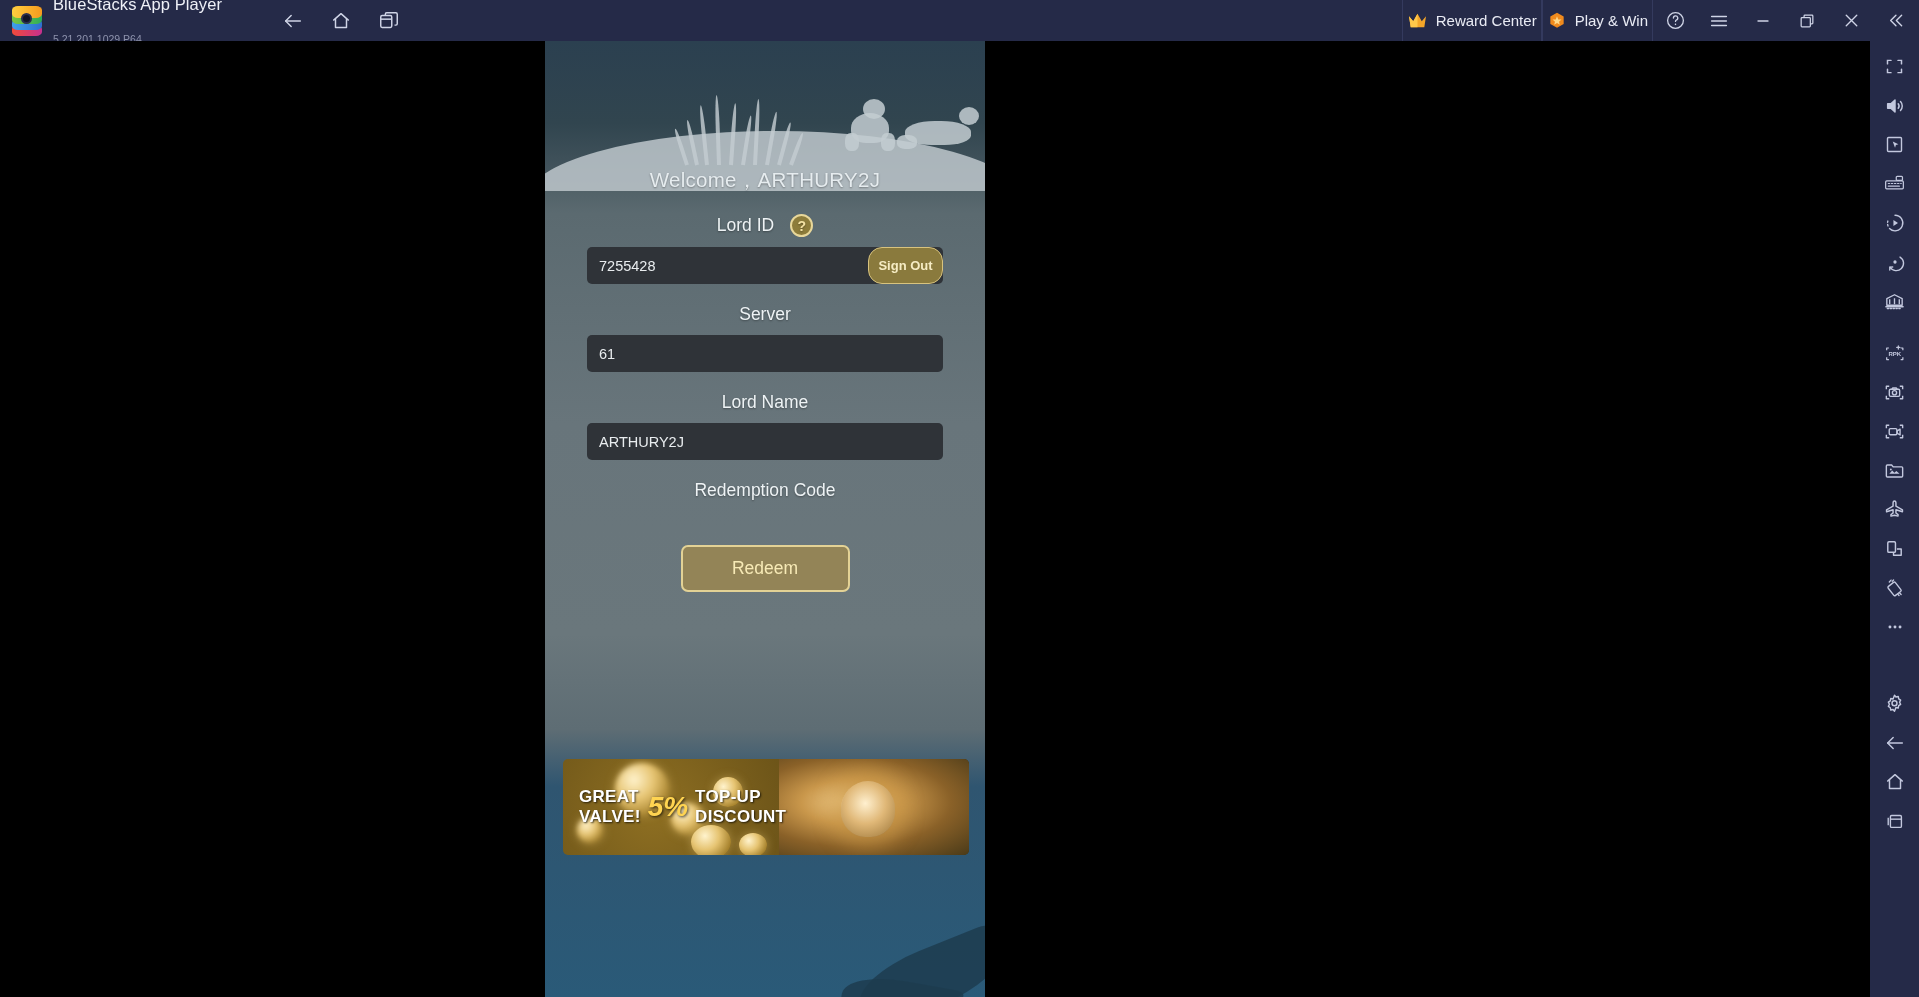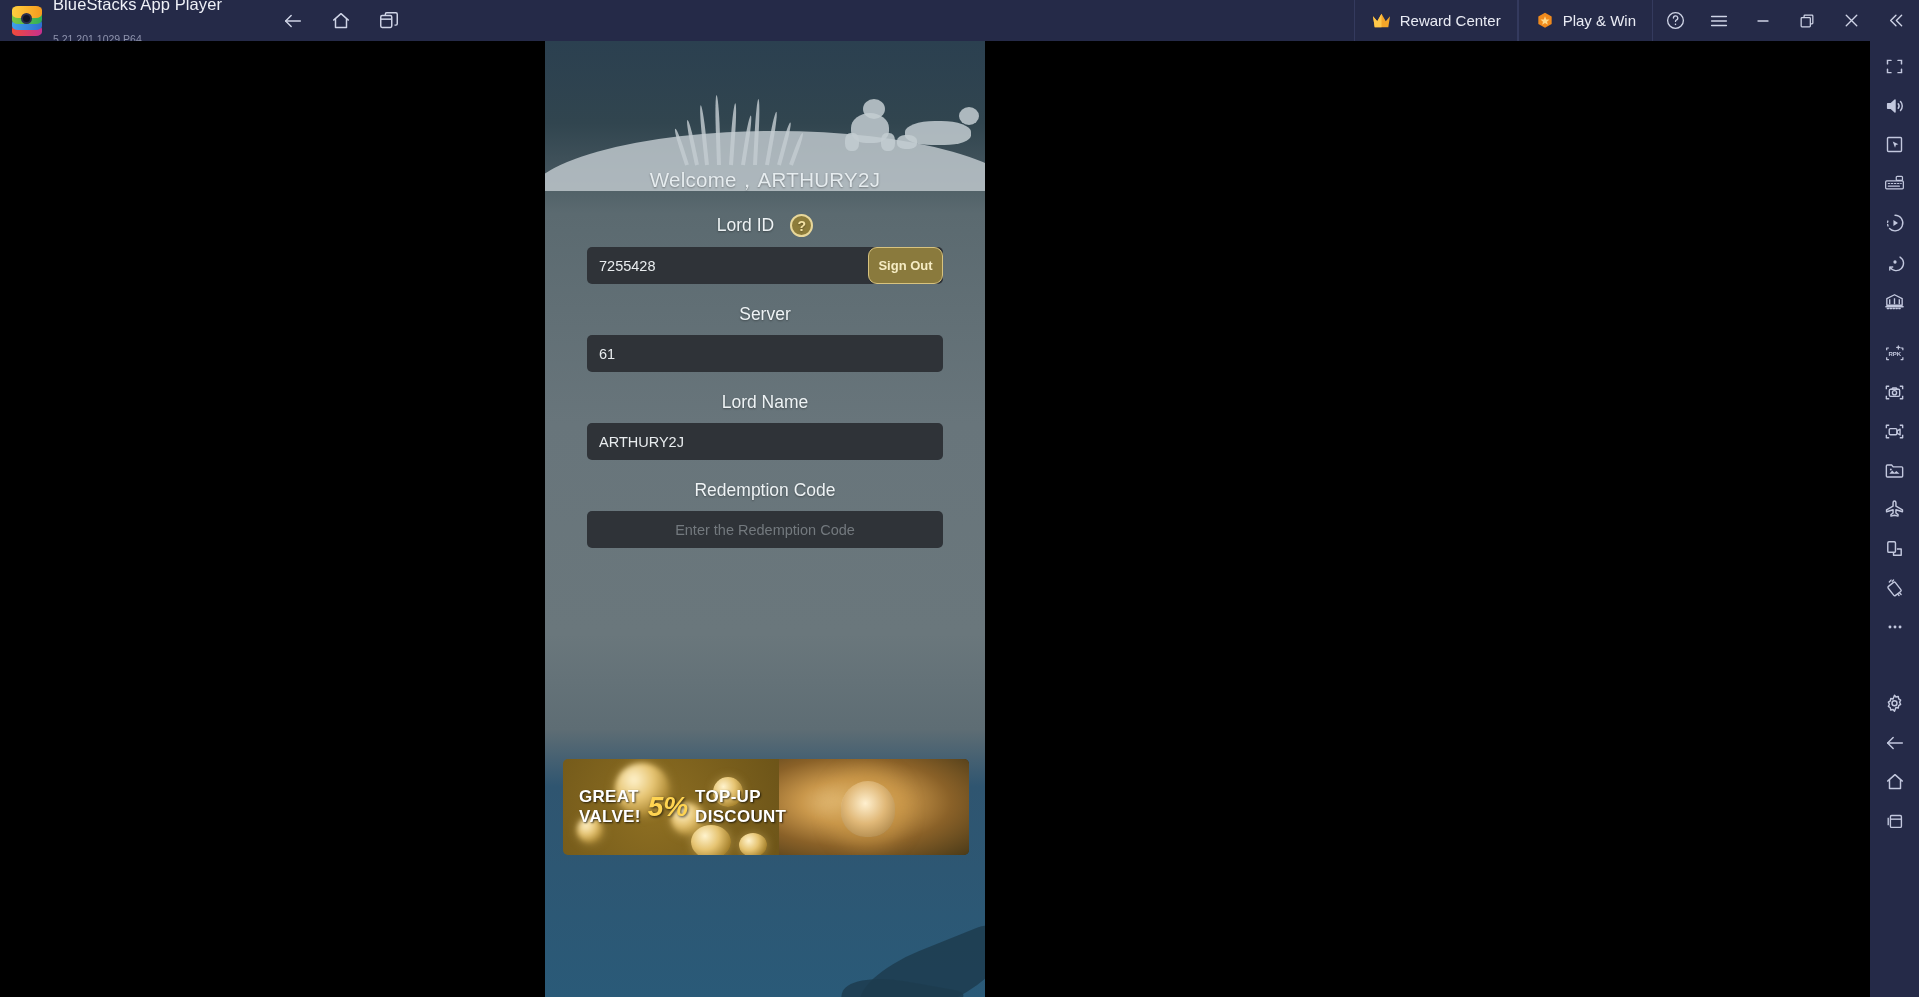--- a/index.html
+++ b/index.html
@@ -40,21 +40,21 @@
   .tb-icon {
     width: 38px; height: 32px; display: flex; align-items: center; justify-content: center;
     cursor: pointer; border-radius: 4px;
   }
   .tb-icon svg { display: block; }
 
   .tb-spacer { flex: 1 1 auto; }
 
   .tb-pill {
     height: 41px; display: flex; align-items: center; gap: 8px;
-    padding: 0 16px; cursor: pointer;
+    padding: 0 4px; cursor: pointer;
     border-left: 1px solid #343a5e; border-right: 1px solid #343a5e;
   }
   .tb-pill span { color: #e9ebf4; font-size: 15px; white-space: nowrap; }
 
   .tb-right { display: flex; align-items: center; padding-right: 2px; }
   .tb-rbtn {
     width: 44px; height: 41px; display: flex; align-items: center; justify-content: center;
     cursor: pointer;
   }
 
@@ -137,21 +137,21 @@
     border: none; border-radius: 5px;
     color: #e9edef; font-size: 14.5px;
     padding: 4px 12px; font-family: "Liberation Sans", sans-serif;
     outline: none;
   }
   .tfield::placeholder { color: #73797e; }
   .signout {
     position: absolute; right: 0; top: 0;
     width: 75px; height: 37px;
     background: #8a7a3d; border: 1px solid #d8c37e;
-    border-radius: 9px;
+    border-radius: 14px;
     color: #f6ecc4; font-size: 13px; font-weight: bold;
     display: flex; align-items: center; justify-content: center;
     cursor: pointer;
   }
   .redeem {
     width: 169px; height: 47px; margin-top: 44px;
     background: #938457; border: 2px solid #e3d295;
     border-radius: 7px;
     color: #f7eab6; font-size: 17.5px;
     display: flex; align-items: center; justify-content: center;
@@ -336,24 +336,22 @@
       <div class="inputrow">
         <input class="tfield" readonly="" value="61" style="">
       </div>
 
       <div class="fieldlabel">Lord Name</div>
       <div class="inputrow">
         <input class="tfield" readonly="" value="ARTHURY2J" style="">
       </div>
 
       <div class="fieldlabel">Redemption Code</div>
-      <div class="inputrow">
-        <input class="tfield" style="text-align: center;" placeholder="Enter the Redemption Code">
-      </div>
-
+
+      <div class="redeem">Redeem</div>
     </div>
 
     <div class="banner">
       <div class="coin blur" style="left:52px;top:4px;width:54px;height:52px"></div>
       <div class="coin blur" style="left:108px;top:44px;width:34px;height:32px"></div>
       <div class="coin" style="left:150px;top:18px;width:30px;height:30px"></div>
       <div class="coin" style="left:128px;top:66px;width:40px;height:34px"></div>
       <div class="coin" style="left:176px;top:74px;width:28px;height:24px"></div>
       <div class="coin blur" style="left:14px;top:58px;width:26px;height:26px"></div>
 

